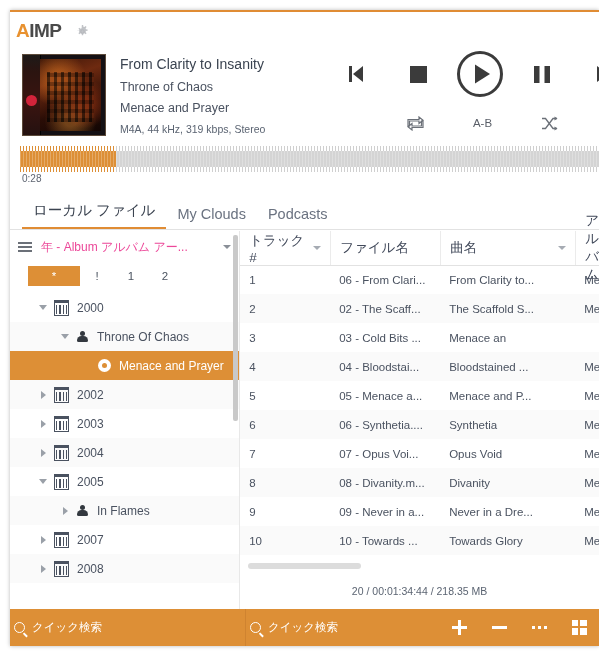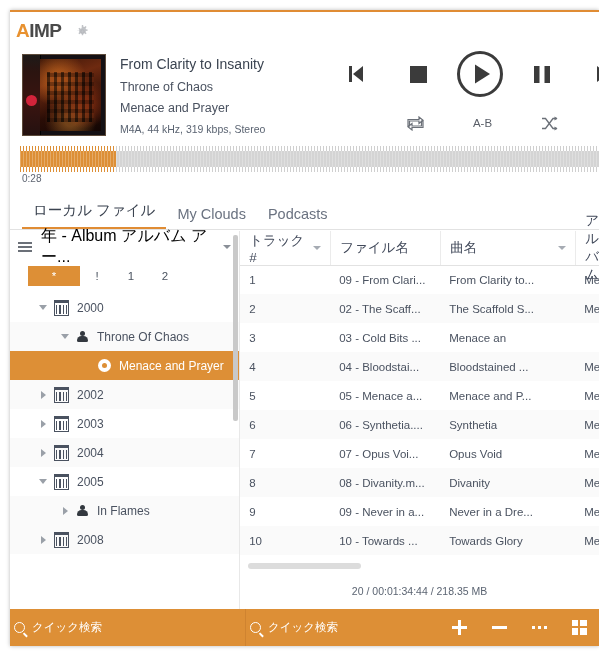--- a/index.html
+++ b/index.html
@@ -48,21 +48,21 @@
   .wave .spkP{position:absolute;left:0;width:98px;height:5px;background:repeating-linear-gradient(90deg,#dd8f36 0 1px,transparent 1px 3px);}
   .time{position:absolute;left:12px;top:161px;font-size:10px;color:#5f6672;}
   .tabs{position:absolute;left:0;top:184px;width:100%;height:34px;border-bottom:1px solid #e2e2e2;display:flex;align-items:flex-end;padding-left:12px;box-sizing:border-box;}
   .tab{font-size:14.5px;color:#6a7280;padding:0 11px 7px 11px;cursor:pointer;}
   .tab.act{color:#3b4350;border-bottom:2.5px solid #e08c34;}
   .body{position:absolute;left:0;top:219px;right:0;bottom:37px;display:flex;}
   .left{width:236px;position:relative;border-right:1px solid #e8e8e8;}
   .trhd{height:32px;display:flex;align-items:center;padding:0 8px;gap:9px;cursor:pointer;}
   .burger{display:flex;flex-direction:column;gap:2.5px;}
   .burger i{display:block;width:14px;height:1.6px;background:#6b7078;}
-  .trhd .lbl{font-size:16px;color:#000000;flex:1;}
+  .trhd .lbl{font-size:12px;color:#ec4899;flex:1;}
   .caret{width:0;height:0;border-left:4px solid transparent;border-right:4px solid transparent;border-top:4px solid #8a8f97;}
   .ptabs{height:26px;display:flex;align-items:center;padding-left:18px;gap:0;}
   .ptab{min-width:18px;height:20px;padding:0 8px;display:flex;align-items:center;justify-content:center;font-size:11.5px;color:#4b5460;cursor:pointer;}
   .ptab.act{background:#dd8f36;color:#fff;min-width:36px;}
   .tree{position:absolute;left:0;top:62px;right:0;bottom:0;overflow:hidden;}
   .trow{height:29px;display:flex;align-items:center;font-size:12px;color:#4a5260;cursor:pointer;padding-right:10px;}
   .trow.alt{background:#fafafa;}
   .trow.sel{background:#dd8f36;color:#fff;}
   .tw{width:22px;display:flex;justify-content:center;align-items:center;flex:none;}
   .arR{width:0;height:0;border-top:4px solid transparent;border-bottom:4px solid transparent;border-left:5px solid #9aa0a8;}
@@ -262,20 +262,27 @@
             <span class="cal"></span>
             <span style="margin-left:8px">2005</span>
           </div>
         <div class="trow alt">
             <span class="tw" style="margin-left:44px">
               <i class="arR"></i>
             </span>
             <span class="person"></span>
             <span style="margin-left:8px">In Flames</span>
           </div>
+        <div class="trow">
+            <span class="tw" style="margin-left:22px">
+              <i class="arR"></i>
+            </span>
+            <span class="cal"></span>
+            <span style="margin-left:8px">2007</span>
+          </div>
         <div class="trow alt">
             <span class="tw" style="margin-left:22px">
               <i class="arR"></i>
             </span>
             <span class="cal"></span>
             <span style="margin-left:8px">2008</span>
           </div>
       </div>
       <div class="tsb"></div>
     </div>
@@ -294,21 +301,21 @@
             <span class="f"></span>
           </div>
         <div class="col c3">
             <span>アルバム</span>
           </div>
       </div>
 
       <div class="rows">
         <div class="row">
             <span class="d c0">1</span>
-            <span class="d c1">09 - From Clari...</span>
+            <span class="d c1">06 - From Clari...</span>
             <span class="d c2">From Clarity to...</span>
             <span class="d c3">Menace an</span>
           </div>
         <div class="row alt">
             <span class="d c0">2</span>
             <span class="d c1">02 - The Scaff...</span>
             <span class="d c2">The Scaffold S...</span>
             <span class="d c3">Menace an</span>
           </div>
         <div class="row">

